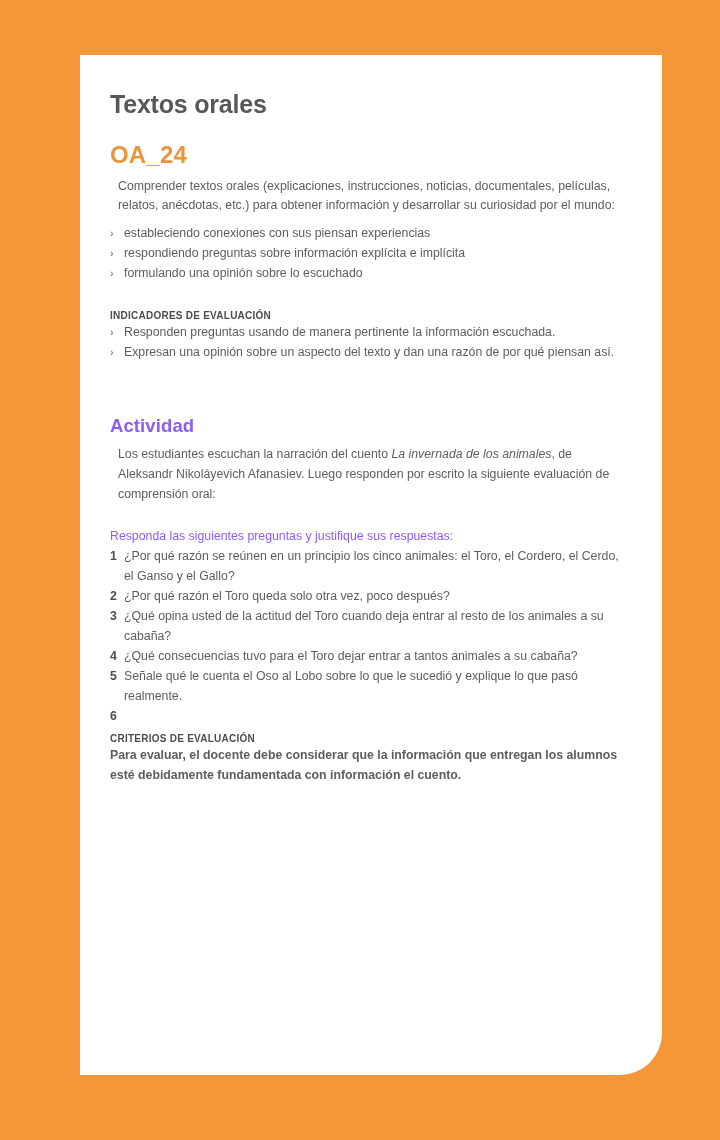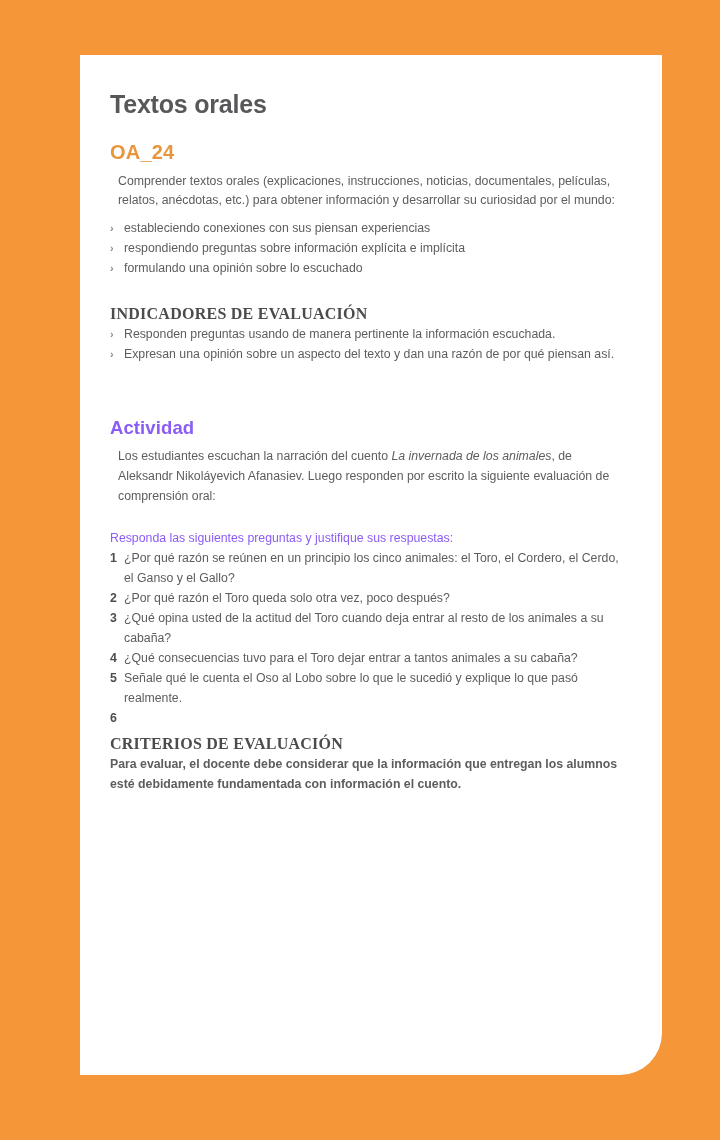--- a/index.html
+++ b/index.html
@@ -42,21 +42,21 @@
   .doc-title {
     font-size: 25px;
     font-weight: bold;
     color: #58585a;
     margin: 0 0 22px 0;
     letter-spacing: -0.2px;
     line-height: 1.1;
   }
 
   .oa-code {
-    font-size: 20px;
+    font-size: 24px;
     font-weight: bold;
     color: #e8953c;
     margin: 0 0 5px 0;
     letter-spacing: 0.2px;
   }
 
   .body-text {
     font-size: 12.3px;
     color: #5d5d5f;
     line-height: 1.62;
@@ -80,26 +80,25 @@
     position: absolute;
     left: 0;
     top: 0;
     color: #8c8c8e;
     font-size: 11px;
     font-weight: bold;
     line-height: 1.8;
   }
 
   .section-head {
-    font-size: 16px;
+    font-size: 10px;
     font-weight: bold;
     color: #4c4c4e;
     letter-spacing: 0.25px;
     margin: 26px 0 2px 0;
-    font-family: Liberation Serif, serif;
   }
 
   .activity-head {
     font-size: 18.5px;
     font-weight: bold;
     color: #8b5cf6;
     margin: 52px 0 6px 0;
     letter-spacing: 0.1px;
   }
 

